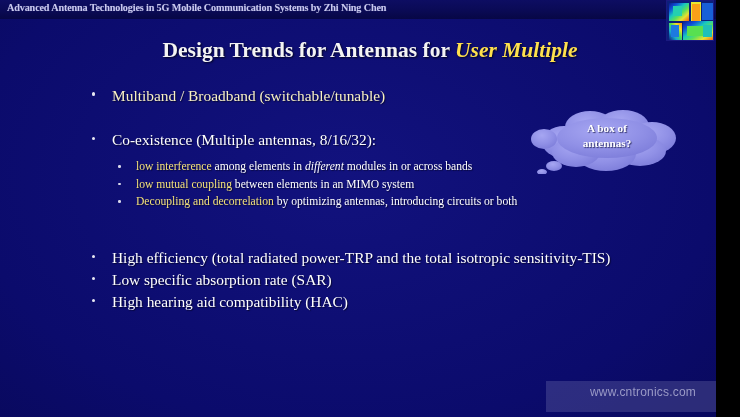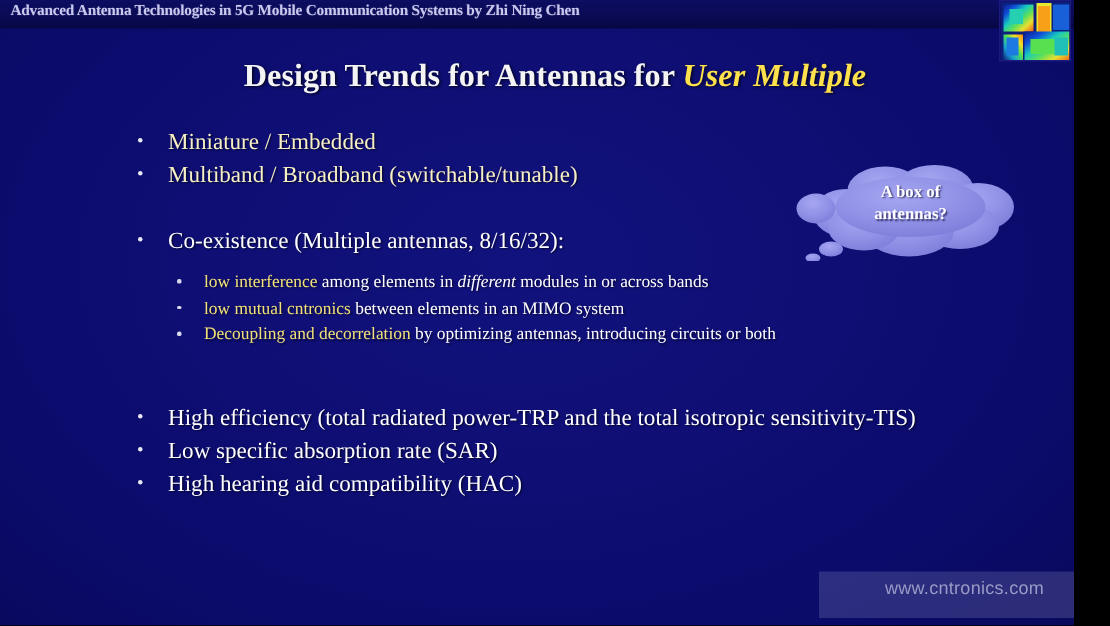--- a/index.html
+++ b/index.html
@@ -211,21 +211,20 @@
   </div>
 
   <div id="slide-title">
     <span class="t-white">Design Trends for Antennas for </span><span class="t-yellow">User Multiple</span>
   </div>
 
   <div id="body-list">
 
     <div class="l1 cream">
       <span class="bullet"></span>
-      <span>Miniature / Embedded</span>
     </div>
 
     <div class="l1 cream">
       <span class="bullet"></span>
       <span>Multiband / Broadband (switchable/tunable)</span>
     </div>
 
     <div class="gap-lg"></div>
 
     <div class="l1">
@@ -235,21 +234,21 @@
 
     <div class="gap-sm"></div>
 
     <div class="l2">
       <span class="bullet"></span>
       <span class="hl">low interference</span><span> among elements in </span><span class="it">different</span><span> modules in or across bands</span>
     </div>
 
     <div class="l2">
       <span class="bullet"></span>
-      <span class="hl">low mutual cntronics</span><span> between elements in an MIMO system</span>
+      <span class="hl">low mutual coupling</span><span> between elements in an MIMO system</span>
     </div>
 
     <div class="l2">
       <span class="bullet"></span>
       <span class="hl">Decoupling and decorrelation</span><span> by optimizing antennas, introducing circuits or both</span>
     </div>
 
     <div class="gap-lg"></div>
     <div class="gap-md"></div>
 

